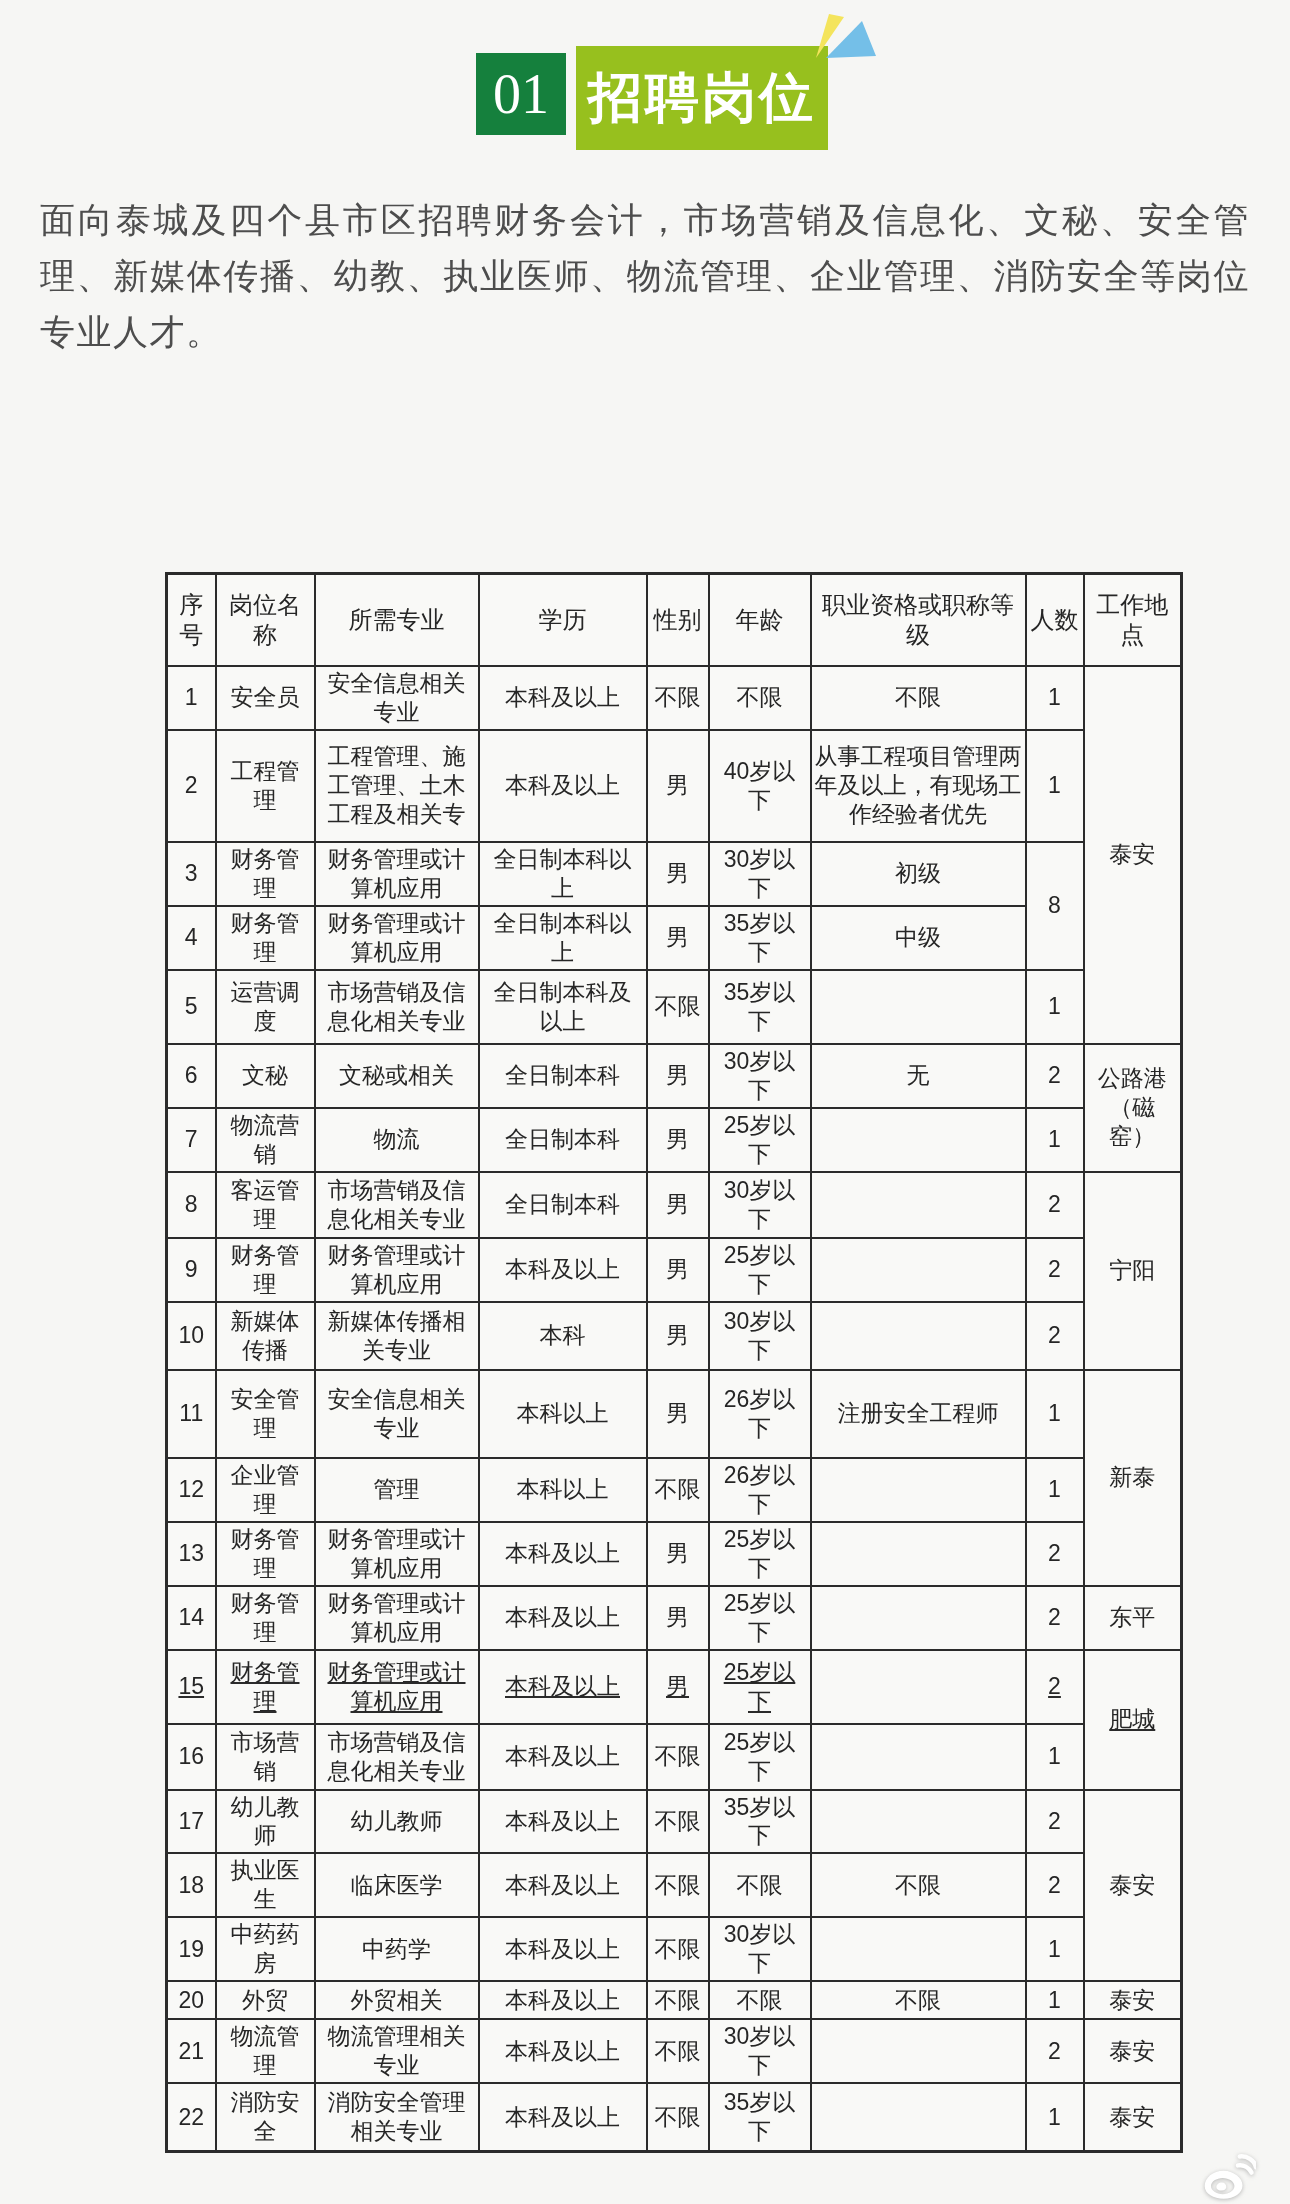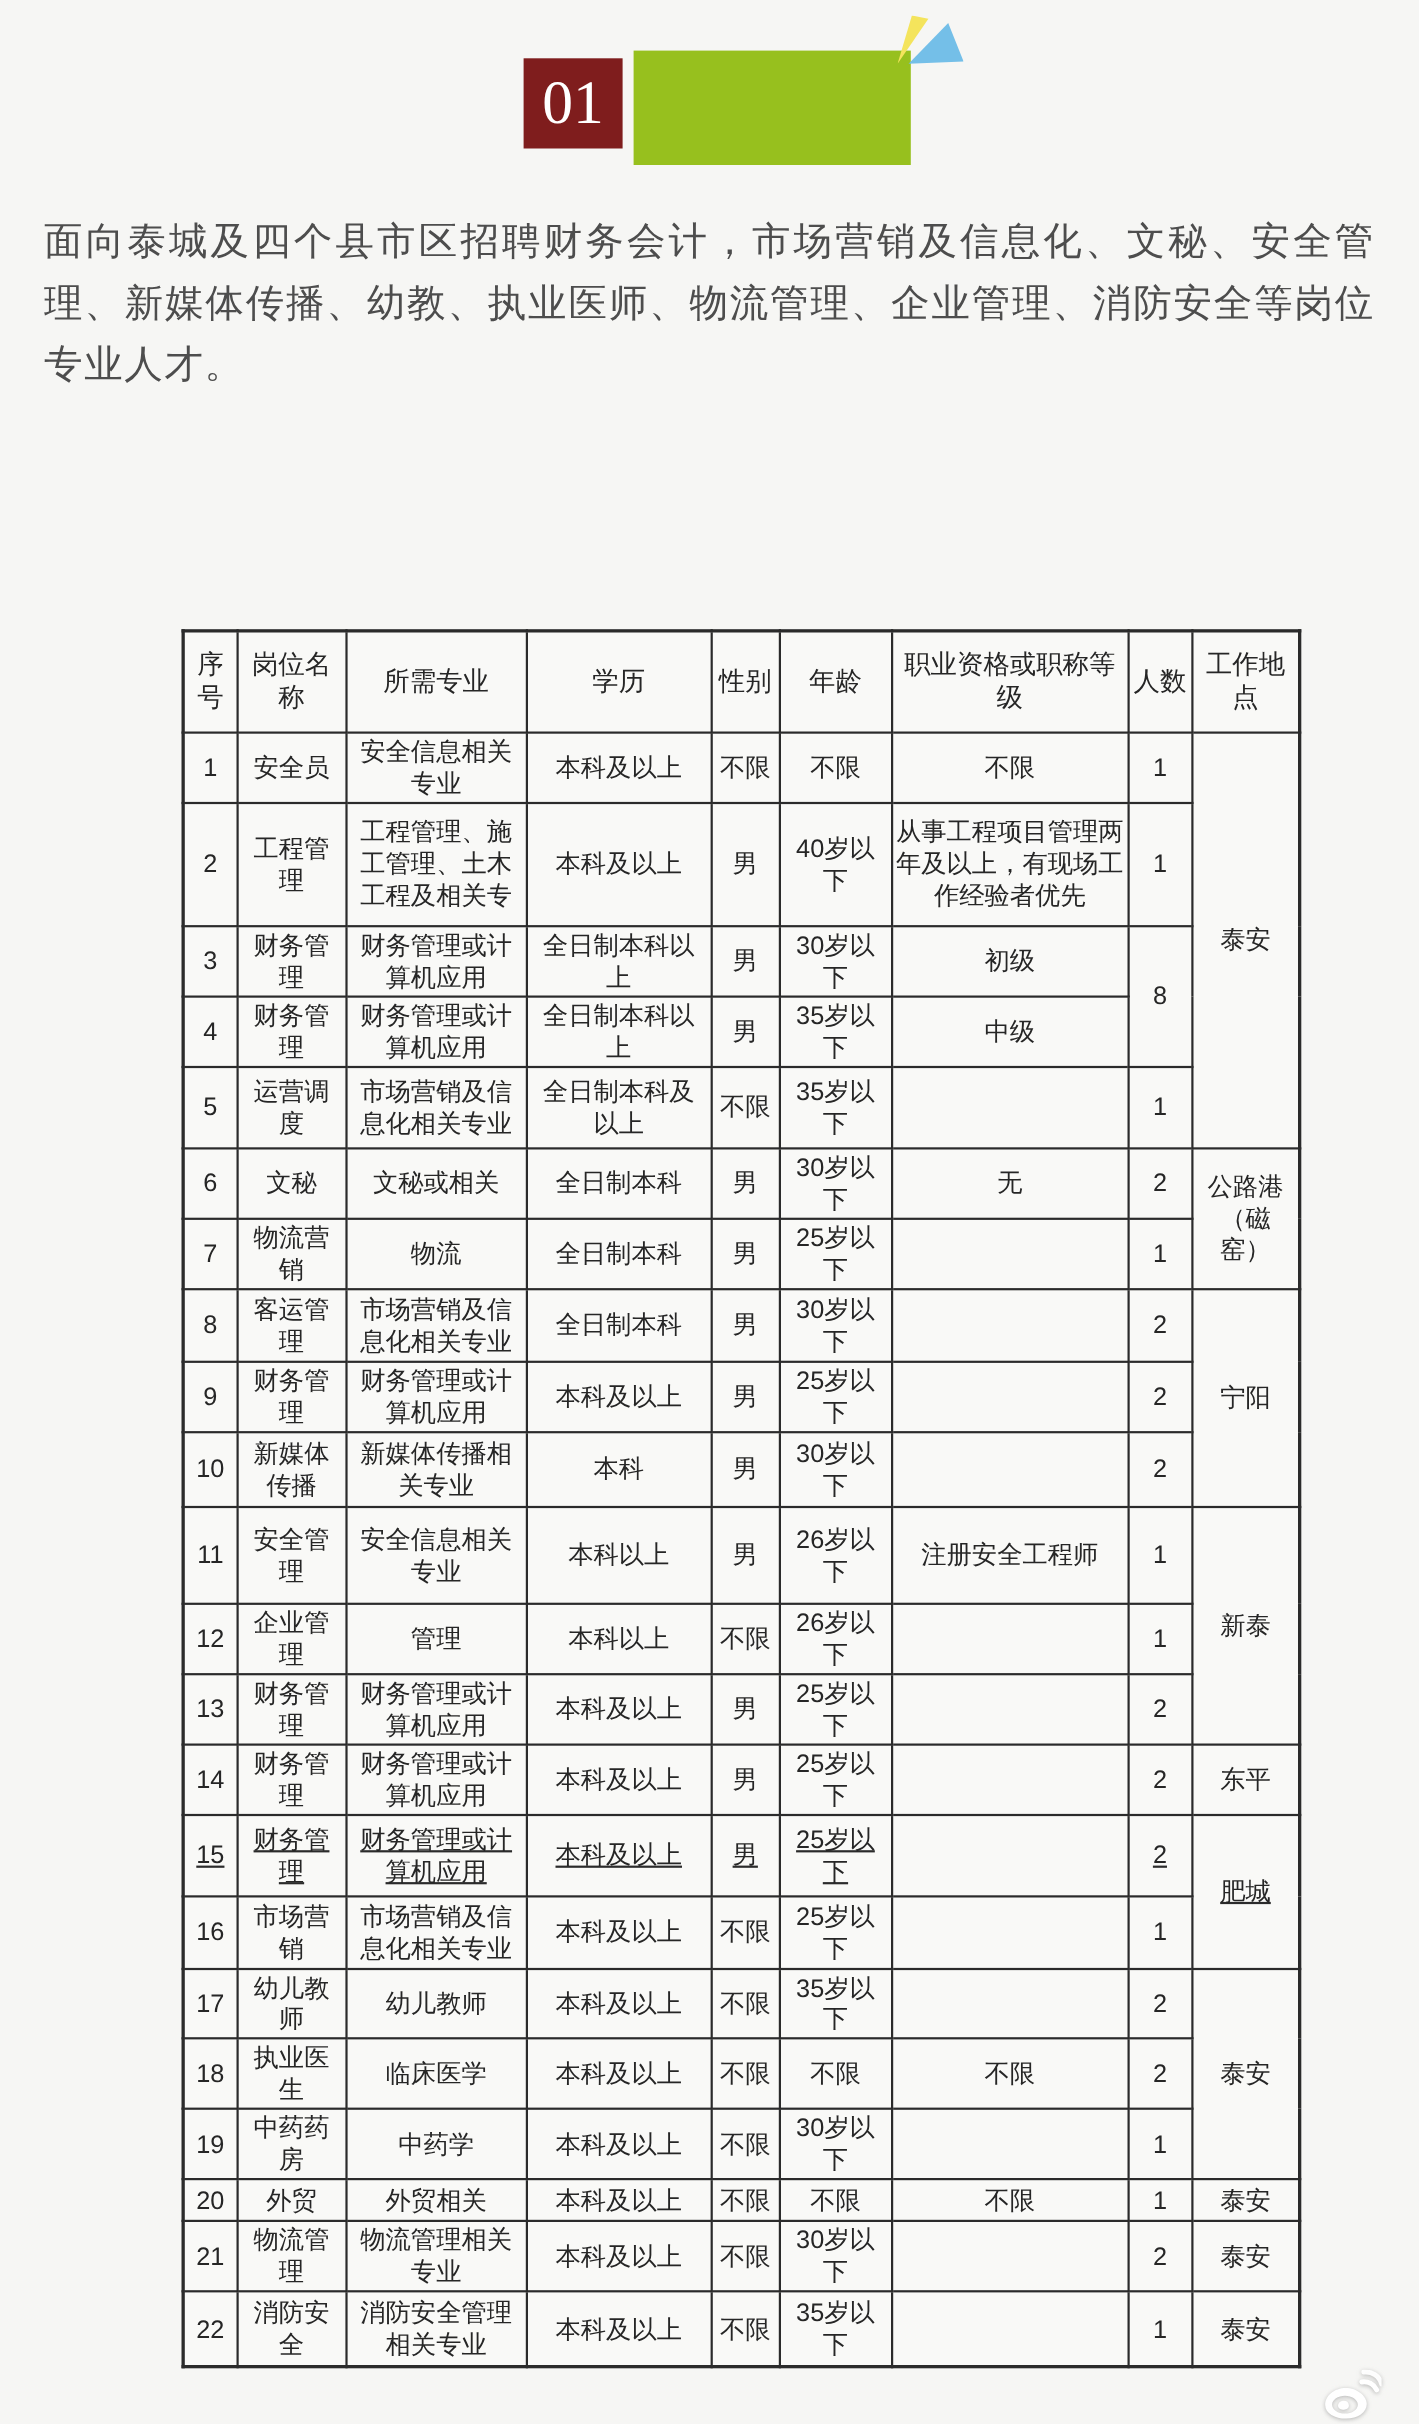--- a/index.html
+++ b/index.html
@@ -106,22 +106,23 @@
   .watermark svg{
     width:54px;height:48px;
     margin-right:8px;
     filter:drop-shadow(0 1px 2px rgba(140,140,140,0.6));
   }
 </style>
 </head>
 <body>
 
 <div class="badge-row">
-  <div class="badge-number" style="background: #7f1d1d;">01</div>
+  <div class="badge-number" style="background: #15803d;">01</div>
   <div class="badge-title" style="background: rgb(151, 192, 30);">
+    <span>招聘岗位</span>
     <svg class="badge-flag" viewBox="0 0 60 46">
       <polygon points="13,0 28,3 0,44" fill="#f4e45c"></polygon>
       <polygon points="46,7 60,42 10,44" fill="#74bfe8"></polygon>
     </svg>
   </div>
 </div>
 
 <p class="intro">面向泰城及四个县市区招聘财务会计，市场营销及信息化、文秘、安全管理、新媒体传播、幼教、执业医师、物流管理、企业管理、消防安全等岗位专业人才。</p>
 
 <div class="table-wrap">

